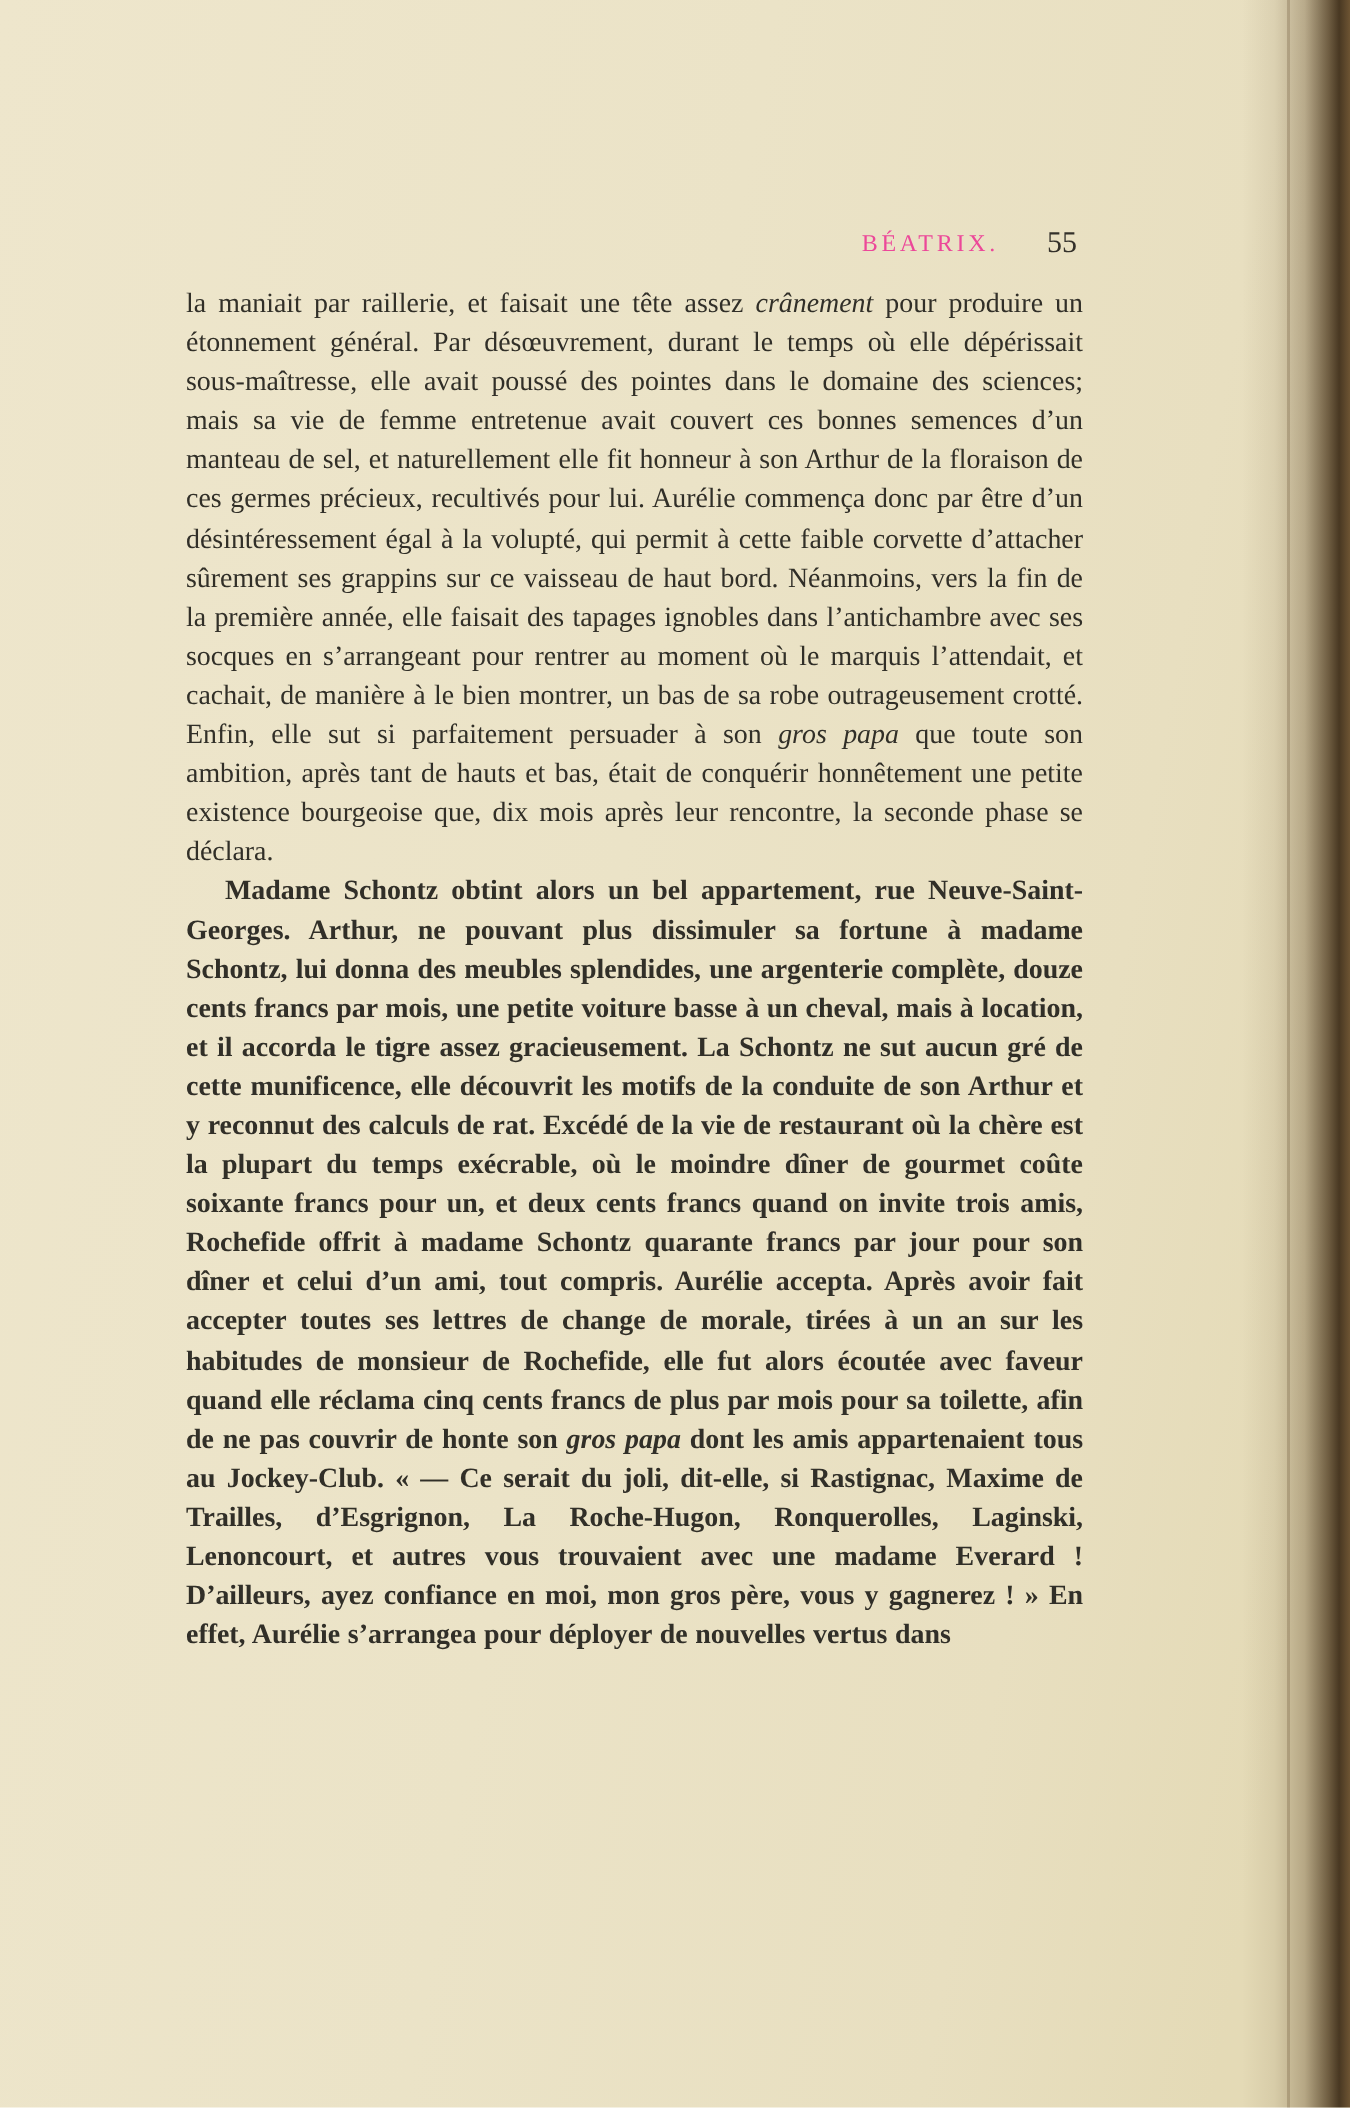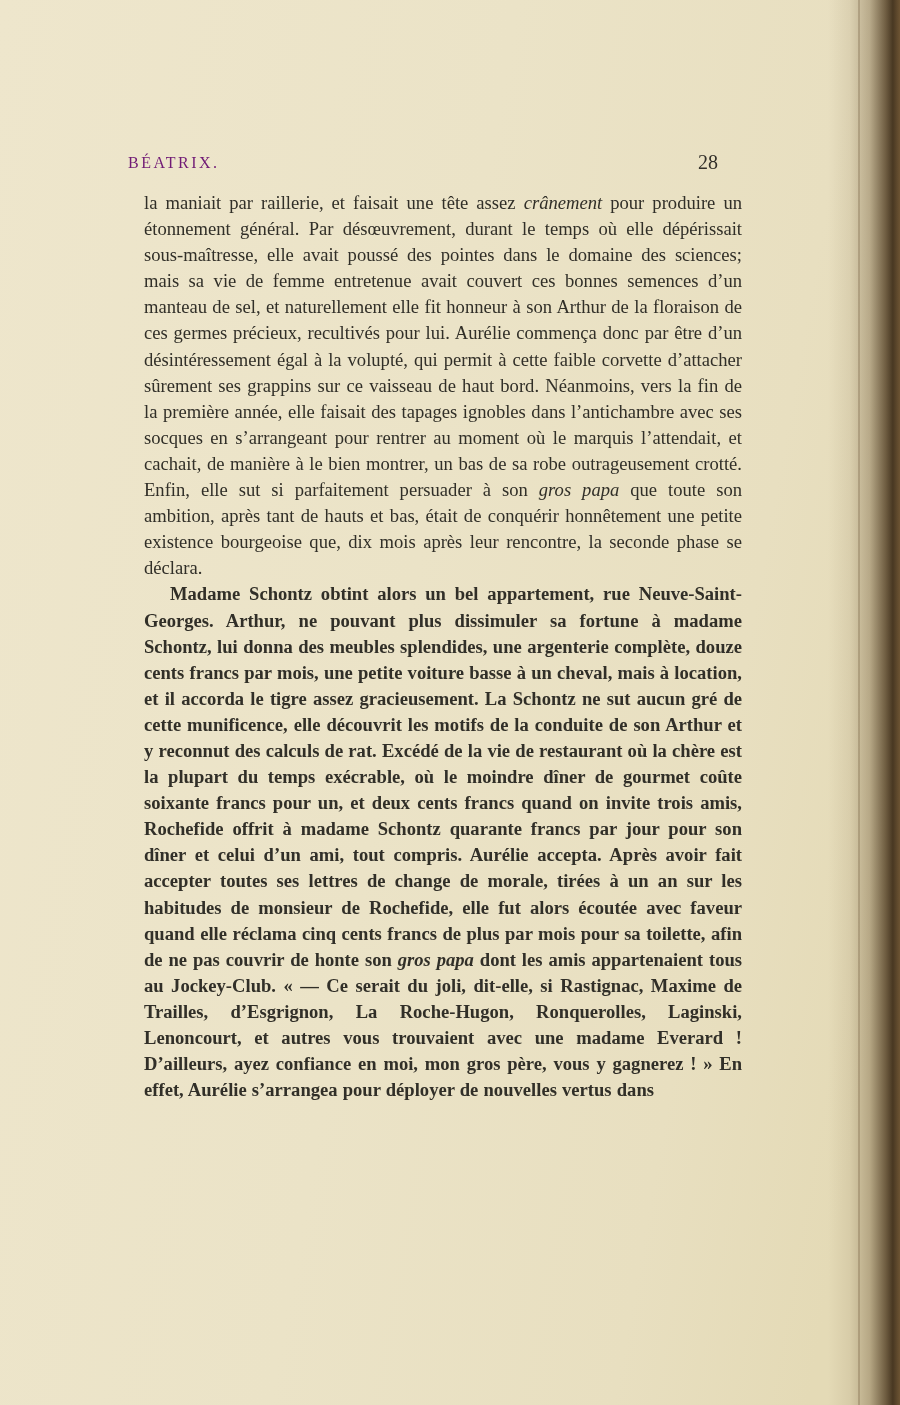--- a/index.html
+++ b/index.html
@@ -34,53 +34,53 @@
   .header-row {
     position: absolute;
     top: 154px;
     left: 128px;
     width: 598px;
     height: 26px;
   }
   .running-title {
     position: absolute;
     left: 0; right: 60px;
-    text-align: left;
+    text-align: right;
     font-size: 16px;
     letter-spacing: 2.5px;
-    color: #701a75;
+    color: #ec4899;
   }
   .page-number {
     position: absolute;
     right: 8px;
     top: -3px;
     font-size: 20px;
     color: #33302a;
   }
   .text-block {
     position: absolute;
     top: 190px;
-    left: 144px;
+    left: 124px;
     width: 598px;
     font-size: 18.6px;
     line-height: 26.1px;
     text-align: justify;
     color: #312f28;
     word-spacing: 0.5px;
   }
   .text-block p { margin: 0; }
   .text-block p.indent { text-indent: 26px; font-weight: bold; }
   .italic { font-style: italic; }
 </style>
 </head>
 <body>
 
 <div class="header-row">
   <span class="running-title">BÉATRIX.</span>
-  <span class="page-number">28</span>
+  <span class="page-number">55</span>
 </div>
 
 <div class="text-block">
     <p class=""><span>la maniait par raillerie, et faisait une tête assez </span><span class="italic">crânement</span><span> pour produire un étonnement général. Par désœuvrement, durant le temps où elle dépérissait sous-maîtresse, elle avait poussé des pointes dans le domaine des sciences; mais sa vie de femme entretenue avait couvert ces bonnes semences d’un manteau de sel, et naturellement elle fit honneur à son Arthur de la floraison de ces germes précieux, recultivés pour lui. Aurélie commença donc par être d’un désintéressement égal à la volupté, qui permit à cette faible corvette d’attacher sûrement ses grappins sur ce vaisseau de haut bord. Néanmoins, vers la fin de la première année, elle faisait des tapages ignobles dans l’antichambre avec ses socques en s’arrangeant pour rentrer au moment où le marquis l’attendait, et cachait, de manière à le bien montrer, un bas de sa robe outrageusement crotté. Enfin, elle sut si parfaitement persuader à son </span><span class="italic">gros papa</span><span> que toute son ambition, après tant de hauts et bas, était de conquérir honnêtement une petite existence bourgeoise que, dix mois après leur rencontre, la seconde phase se déclara.</span></p>
     <p class="indent"><span>Madame Schontz obtint alors un bel appartement, rue Neuve-Saint-Georges. Arthur, ne pouvant plus dissimuler sa fortune à madame Schontz, lui donna des meubles splendides, une argenterie complète, douze cents francs par mois, une petite voiture basse à un cheval, mais à location, et il accorda le tigre assez gracieusement. La Schontz ne sut aucun gré de cette munificence, elle découvrit les motifs de la conduite de son Arthur et y reconnut des calculs de rat. Excédé de la vie de restaurant où la chère est la plupart du temps exécrable, où le moindre dîner de gourmet coûte soixante francs pour un, et deux cents francs quand on invite trois amis, Rochefide offrit à madame Schontz quarante francs par jour pour son dîner et celui d’un ami, tout compris. Aurélie accepta. Après avoir fait accepter toutes ses lettres de change de morale, tirées à un an sur les habitudes de monsieur de Rochefide, elle fut alors écoutée avec faveur quand elle réclama cinq cents francs de plus par mois pour sa toilette, afin de ne pas couvrir de honte son </span><span class="italic">gros papa</span><span> dont les amis appartenaient tous au Jockey-Club. « — Ce serait du joli, dit-elle, si Rastignac, Maxime de Trailles, d’Esgrignon, La Roche-Hugon, Ronquerolles, Laginski, Lenoncourt, et autres vous trouvaient avec une madame Everard ! D’ailleurs, ayez confiance en moi, mon gros père, vous y gagnerez ! » En effet, Aurélie s’arrangea pour déployer de nouvelles vertus dans</span></p>
   </div>
 
 <div class="edge-crease"></div>
 <div class="page-edge-shadow"></div>
 

